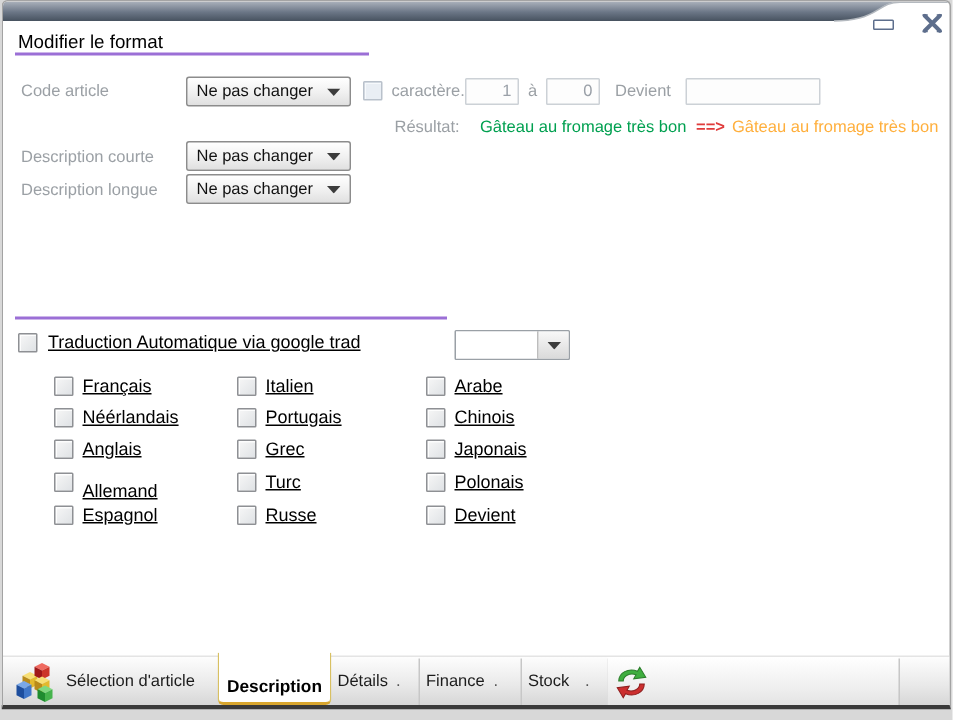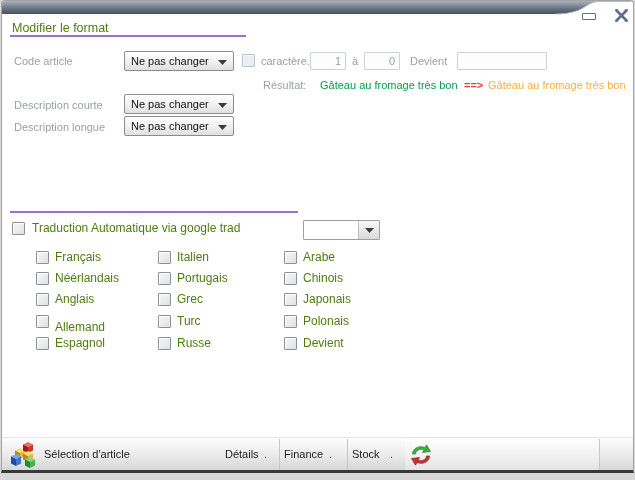--- a/index.html
+++ b/index.html
@@ -10,24 +10,24 @@
     font-size:12px;color:#1c1c1c;
     -webkit-font-smoothing:antialiased;
   }
   #window{
     position:absolute;left:1px;top:0;width:633px;height:473px;
     box-sizing:border-box;background:#ffffff;
     border:1px solid #a3a3a3;border-bottom:3px solid #3a3a3a;
     border-radius:4px 4px 0 0;overflow:hidden;
   }
   .abs{position:absolute;}
-  .section-title{position:absolute;color:#4d7c0f;font-size:12.5px;white-space:nowrap;}
+  .section-title{position:absolute;color:#000000;font-size:12.5px;white-space:nowrap;}
   .section-underline{position:absolute;height:2px;background:#9b6fd6;}
   .glabel{position:absolute;color:#9ba0a5;font-size:11px;line-height:13px;white-space:nowrap;text-align:center;}
-  .blabel{position:absolute;color:#4d7c0f;font-size:12px;line-height:13px;white-space:nowrap;}
+  .blabel{position:absolute;color:#000000;font-size:12px;line-height:13px;white-space:nowrap;text-decoration:underline;}
 
   
   .combo{
     position:absolute;height:20px;box-sizing:border-box;
     border:1px solid #8c8c8c;border-radius:2px;
     background:linear-gradient(#ffffff,#f0f0f0 55%,#e0e0e0);
     display:flex;align-items:center;justify-content:space-between;
     padding:0 6px;font-size:11px;color:#111;cursor:default;
   }
   .combo2{
@@ -237,20 +237,23 @@
 
         <g>
           <polygon points="15,18.5 20,16 25,18.5 20,21" fill="#7fd87f"></polygon>
           <polygon points="15,18.5 20,21 20,27 15,24.5" fill="#1f8c2f"></polygon>
           <polygon points="25,18.5 20,21 20,27 25,24.5" fill="#45b34c"></polygon>
         </g>
       </svg>
       <span class="tab-label" style="left:42px">Sélection d'article</span>
     </div>
 
+    <div id="active-tab">
+      <span>Description</span>
+    </div>
 
     <div class="abs" style="left:219px;top:0;width:58px;height:34px">
       <span class="tab-label" style="left:4px">Détails</span>
       <span class="tab-dot" style="left:43px">.</span>
     </div>
     <div class="tab-sep" style="left:277px"></div>
 
     <div class="abs" style="left:278px;top:0;width:67px;height:34px">
       <span class="tab-label" style="left:4px">Finance</span>
       <span class="tab-dot" style="left:49px">.</span>

